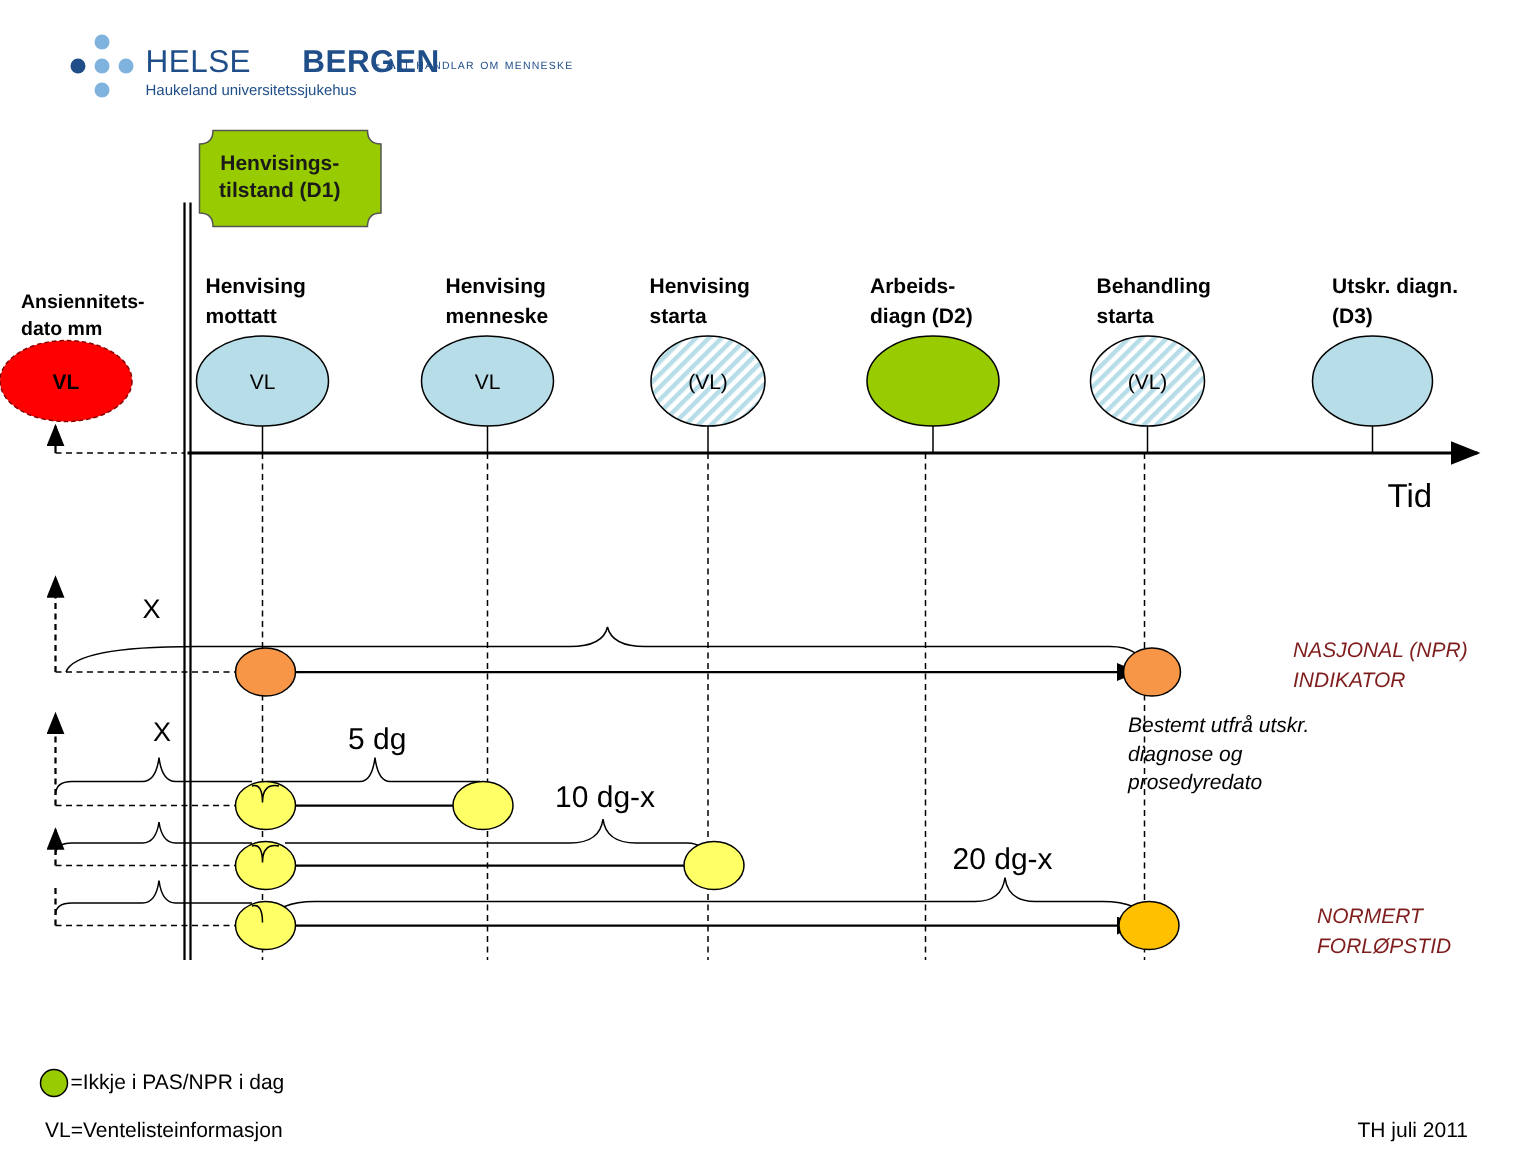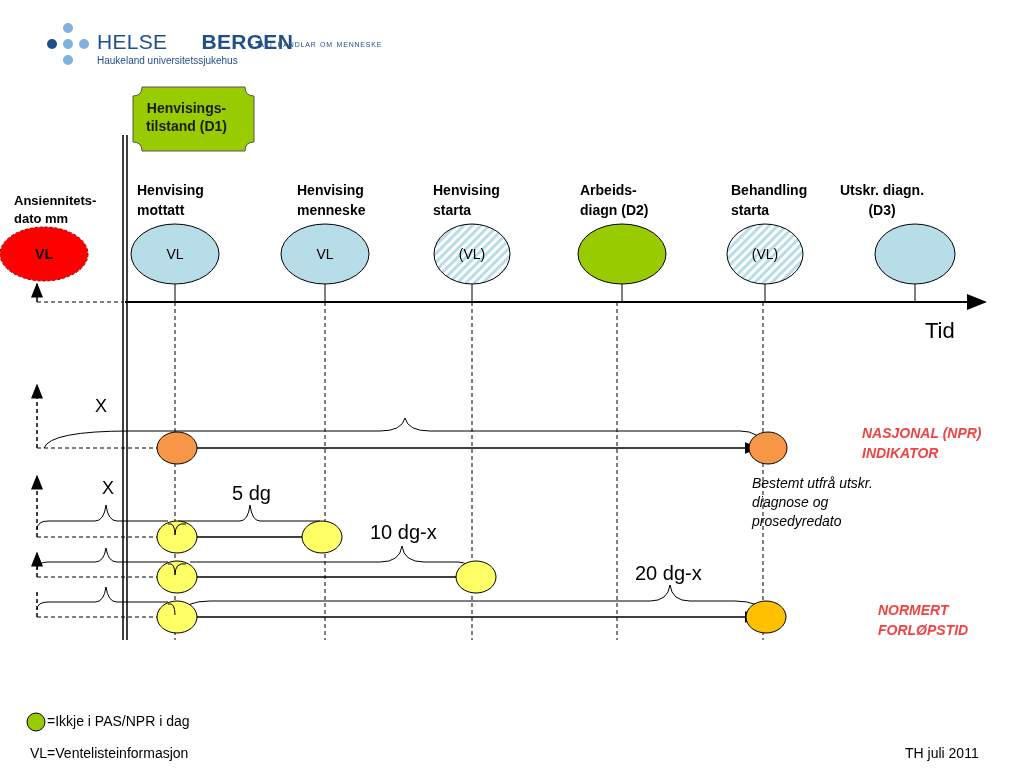--- a/index.html
+++ b/index.html
@@ -10,21 +10,21 @@
   .logo-main { left: 97px; top: 30px; font-size: 21px; color: #1f4e89; letter-spacing: 0.3px; white-space: nowrap; }
   .logo-main b { font-weight: bold; padding-left: 28px; }
   .logo-sub { left: 97px; top: 55px; font-size: 10px; color: #1f4e89; white-space: nowrap; }
   .logo-tag { left: 250px; top: 38px; font-size: 10px; color: #1f4e89; font-variant: small-caps; letter-spacing: 0.8px; white-space: nowrap; }
   .d1-text { left: 132px; top: 99px; width: 109px; text-align: center; font-weight: bold; font-size: 14px; line-height: 18px; color: #1a1a1a; }
   .head { font-weight: bold; font-size: 14px; line-height: 20px; white-space: nowrap; }
   .head-small { font-weight: bold; font-size: 13px; line-height: 18px; white-space: nowrap; margin-top: 13px; }
   .ell-label { font-size: 14px; text-align: center; width: 90px; }
   .tid { left: 925px; top: 318px; font-size: 22px; }
   .anno { font-size: 20px; white-space: nowrap; }
-  .purple { color: #ef4444; font-weight: bold; font-style: italic; font-size: 14px; line-height: 20px; white-space: nowrap; }
+  .purple { color: #7f1d1d; font-weight: normal; font-style: italic; font-size: 14px; line-height: 20px; white-space: nowrap; }
   .ital { font-style: italic; font-size: 14px; line-height: 19px; white-space: nowrap; margin-left: 44px; }
   .foot { font-size: 14px; white-space: nowrap; }
   svg.diagram { position: absolute; left: 0; top: 0; }
 </style>
 </head>
 <body>
 
 <svg class="abs logo-dots" viewBox="0 0 44 44">
   <circle cx="22" cy="6" r="5" fill="#7fb2dc"></circle>
   <circle cx="6" cy="22" r="5" fill="#1f4e89"></circle>
@@ -158,21 +158,21 @@
     <div>starta</div>
 </div>
 <div class="abs head" style="left:580px; top:180px;">
   <div>Arbeids-</div>
     <div>diagn (D2)</div>
 </div>
 <div class="abs head" style="left:731px; top:180px;">
   <div>Behandling</div>
     <div>starta</div>
 </div>
-<div class="abs head" style="left:840px; top:180px;text-align:center;">
+<div class="abs head" style="left:888px; top:180px;">
   <div>Utskr. diagn.</div>
     <div>(D3)</div>
 </div>
 
 <div class="abs ell-label" style="left:130px; top:246px;">VL</div>
 <div class="abs ell-label" style="left:280px; top:246px;">VL</div>
 <div class="abs ell-label" style="left:427px; top:246px;">(VL)</div>
 <div class="abs ell-label" style="left:720px; top:246px;">(VL)</div>
 
 <div class="abs tid">Tid</div>

